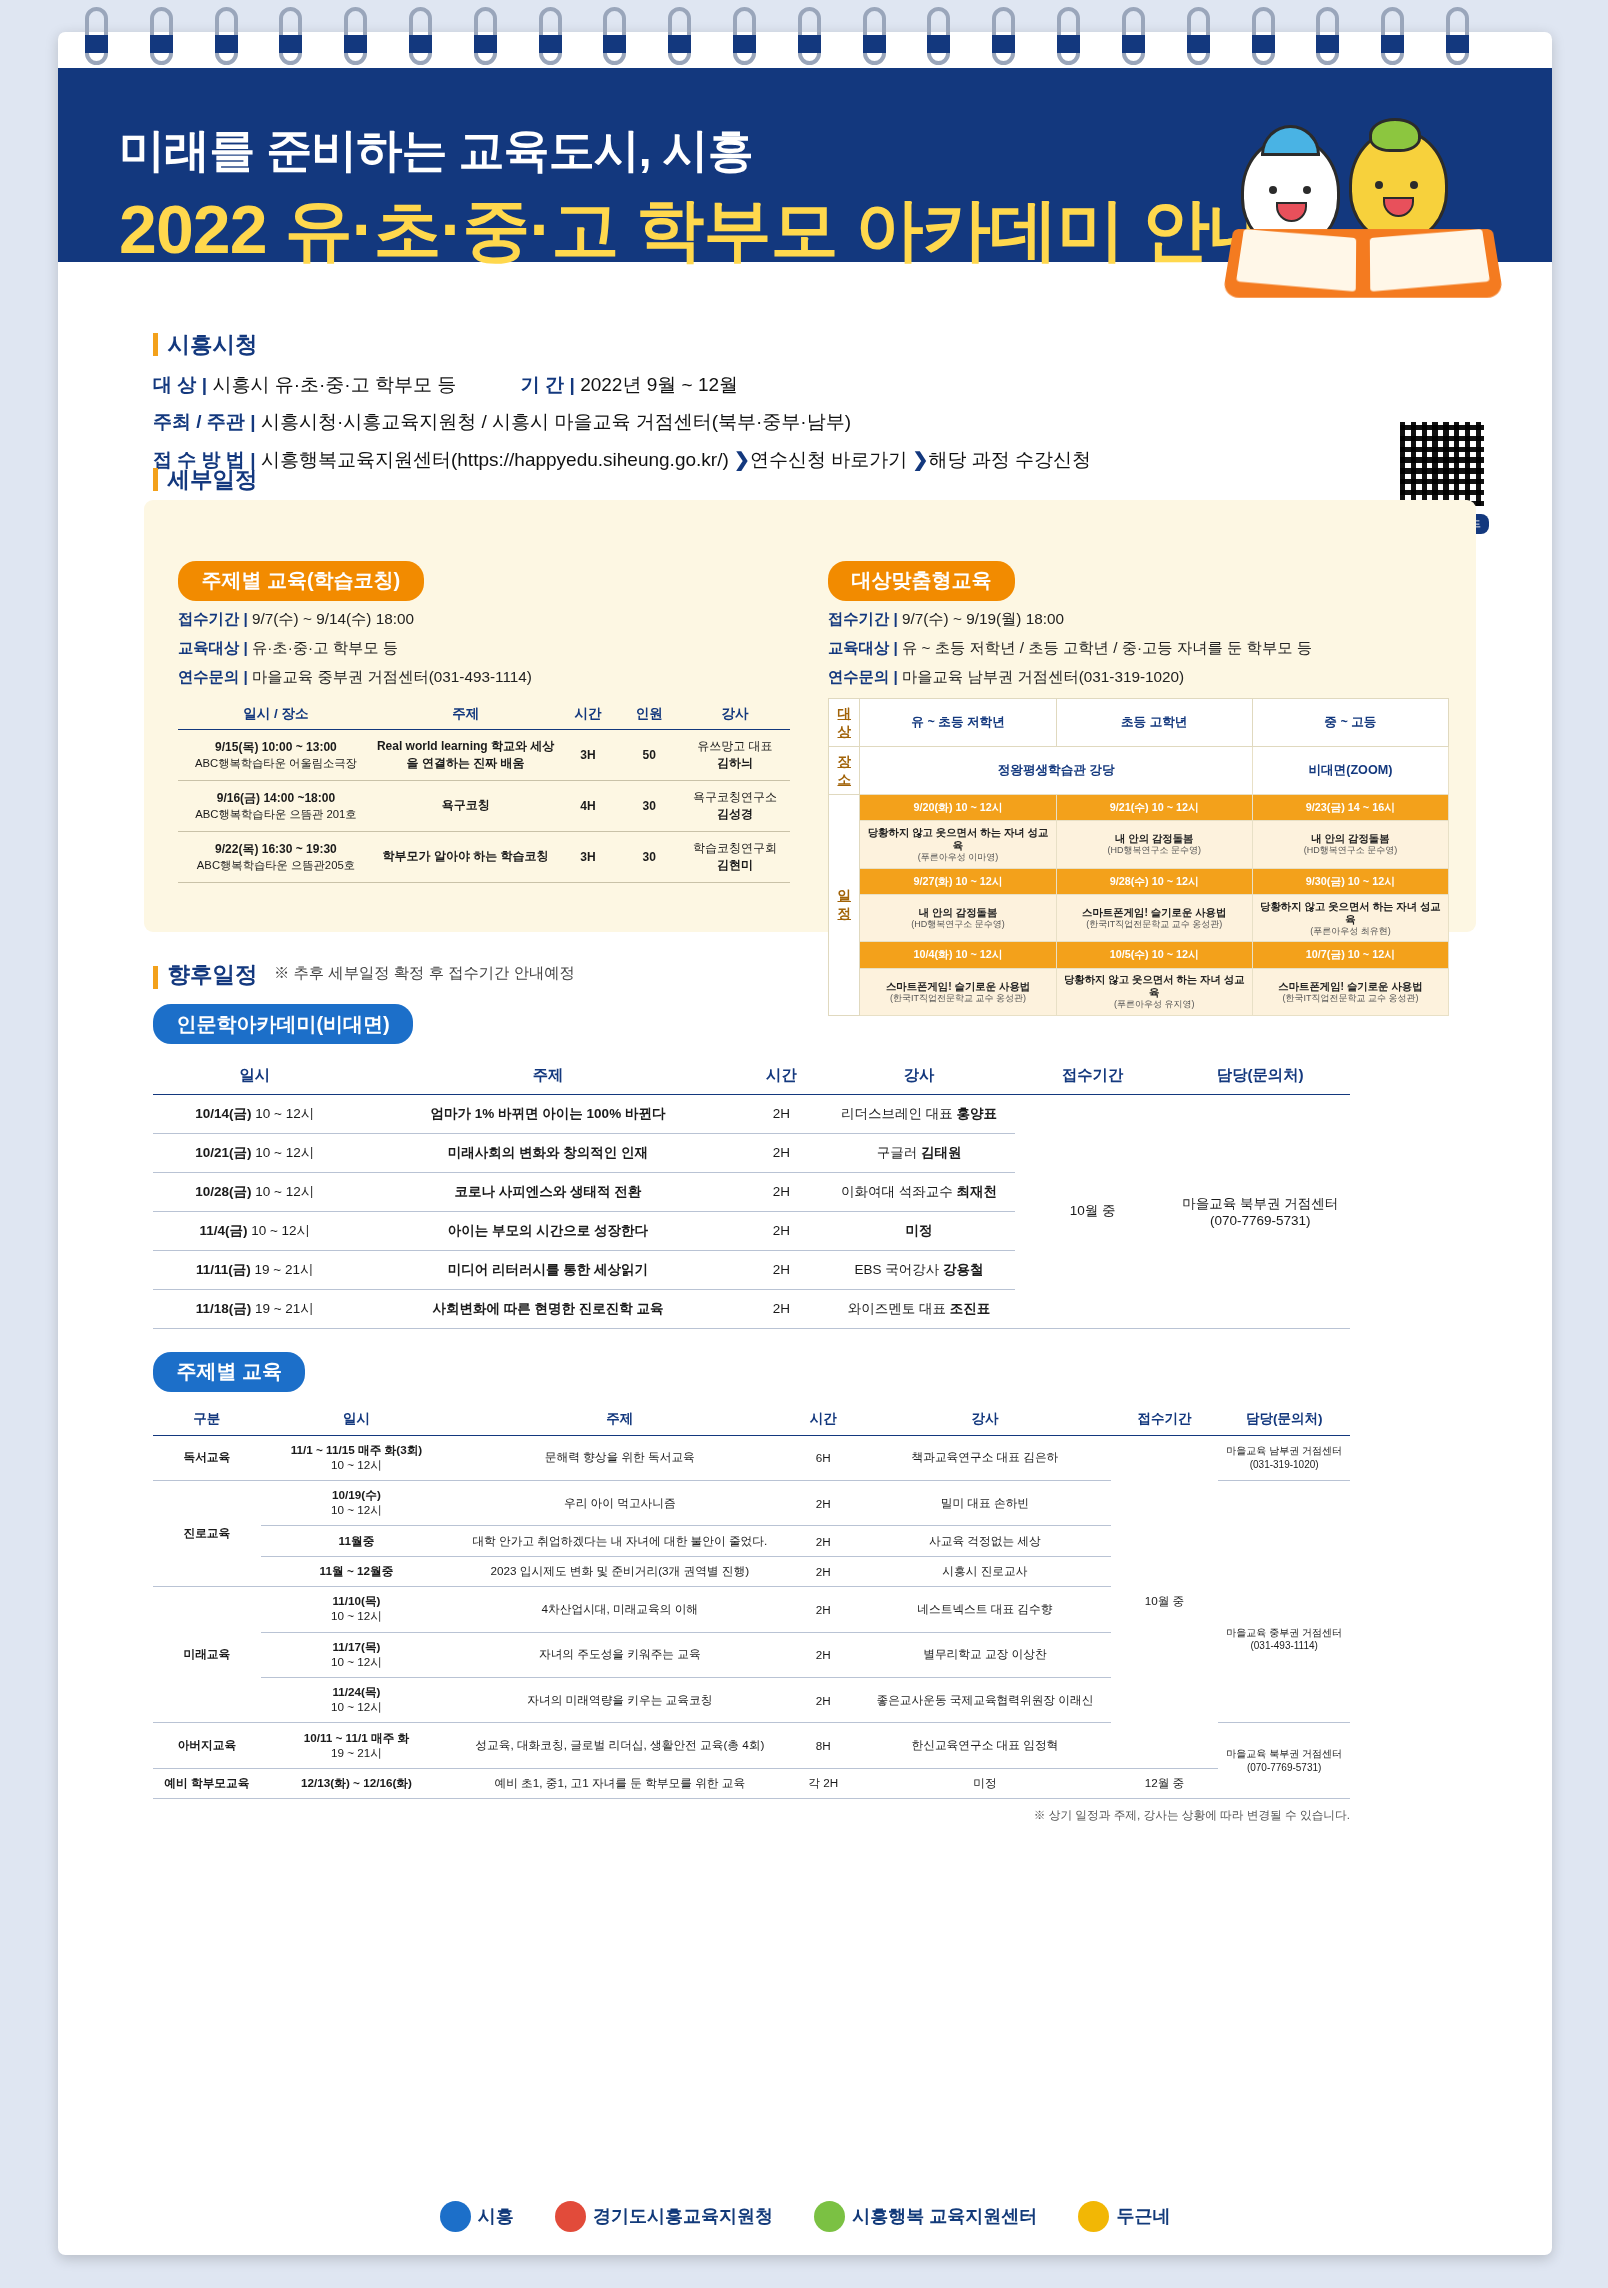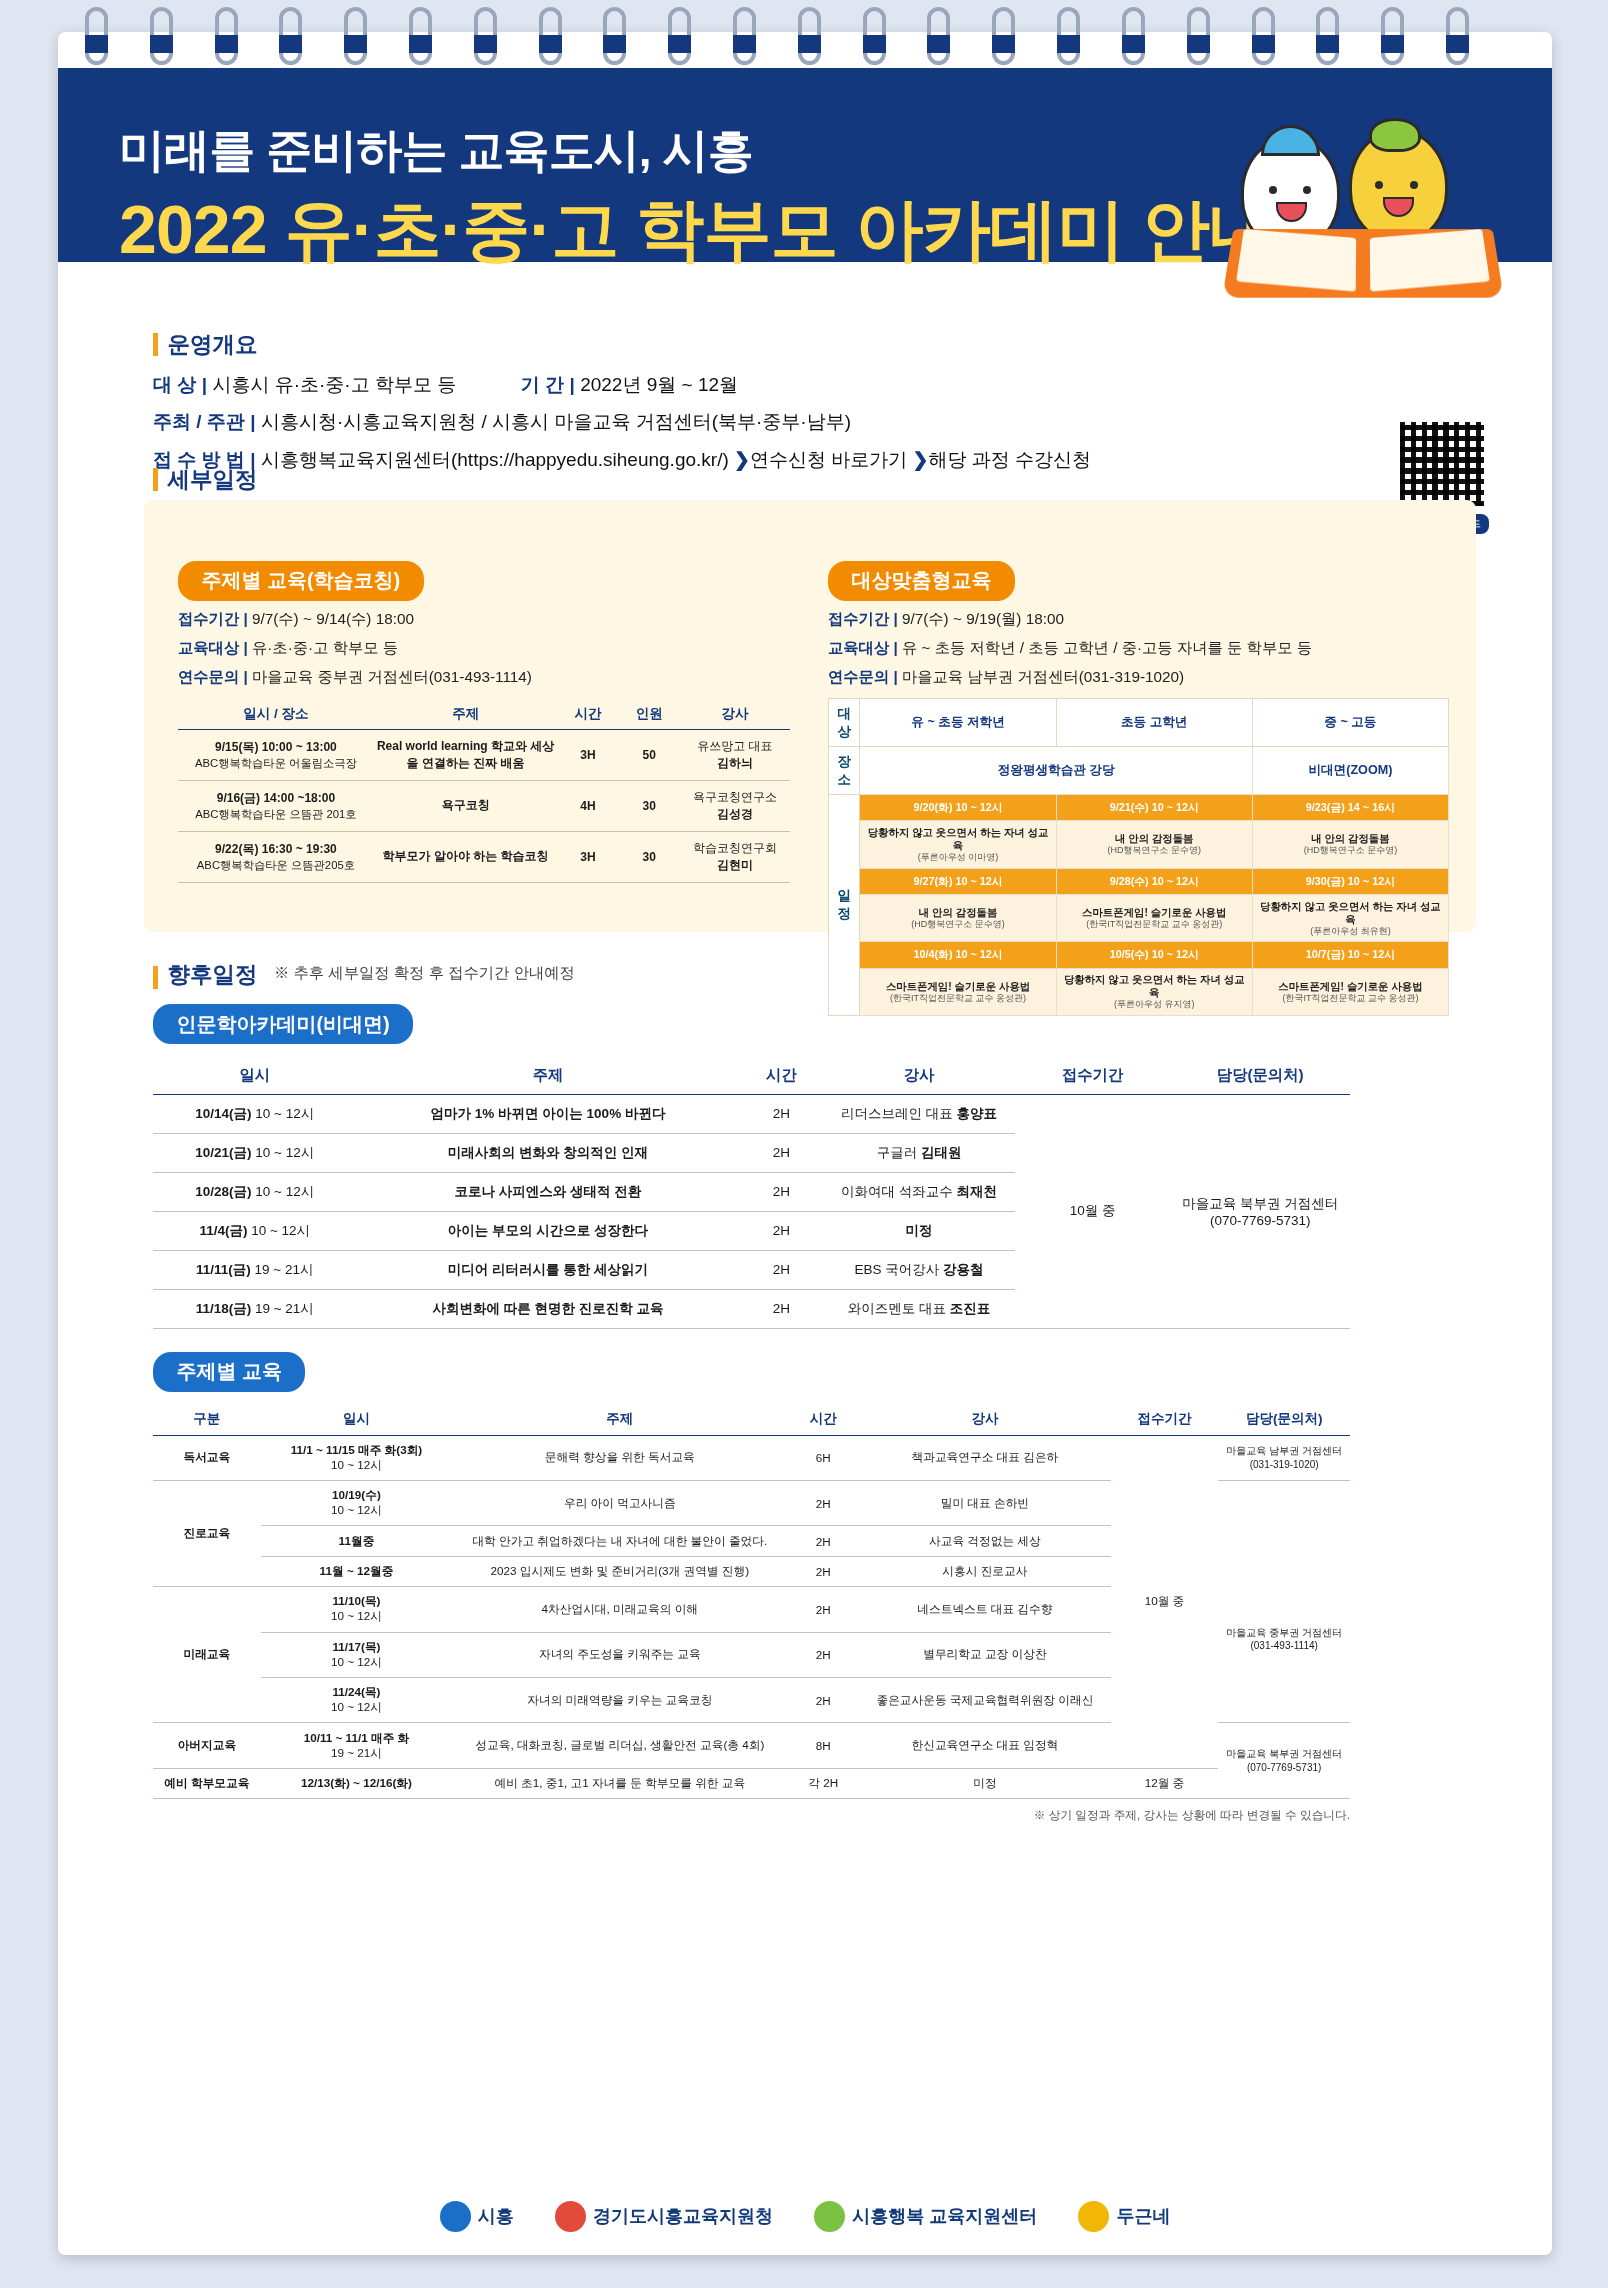--- a/index.html
+++ b/index.html
@@ -104,21 +104,21 @@
   .tbl1 td.strong{ font-weight:bold; }
 
   
   .tbl2{ width:100%; margin-top:10.8px; font-size:10.4px; }
   .tbl2 th{ background:#fff; color:#13387e; font-weight:bold; font-size:12.6px; padding:5.4px 1.8px; border:0.9px solid #e0d9bf;}
   .tbl2 td{ border:0.9px solid #e8e0c6; padding:4.5px 2.7px; text-align:center; vertical-align:middle; line-height:1.25; }
   .tbl2 .hdr-place{ background:#fff; font-weight:bold; font-size:12.6px; color:#13387e; }
   .tbl2 .dt{ background:#f3a11b; color:#fff; font-weight:bold; font-size:10.8px; padding:6px; }
   .tbl2 .cell{ background:#fdf2dd; font-weight:bold; color:#222; }
   .tbl2 .cell small{ display:block; font-weight:normal; color:#555; font-size:9px; }
-  .tbl2 .rowlab{ background:#fff; font-weight:bold; color:#0c4a6e; font-size:13.5px; }
+  .tbl2 .rowlab{ background:#fff; font-weight:bold; color:#a16207; font-size:13.5px;text-decoration:underline; }
 
   
   .future{ position:absolute; left:95px; top:927px; width:1260px; }
   .future .note{ display:inline-block; font-size:15.3px; color:#444; margin-left:12.6px; vertical-align:3.6px; }
 
   .tbl3{ width:1197px; margin-top:12.6px; font-size:13.5px; }
   .tbl3 th{ color:#13387e; font-weight:bold; font-size:15.3px; padding:8px 3.6px; border-bottom:1.8px solid #13387e; }
   .tbl3 td{ border-bottom:0.9px solid #b9c3d4; padding:10px 3.6px; text-align:center; }
   .tbl3 td.sub{ font-weight:bold; }
 
@@ -187,21 +187,21 @@
       <div class="m-book"></div>
     </div>
   </div>
 
   <div class="qr-wrap">
     <div class="qr"></div>
     <div class="qr-lbl">홈페이지 QR코드</div>
   </div>
 
   <div class="overview">
-    <div class="sec-title">운영개요</div>
+    <div class="sec-title">시흥시청</div>
     <div class="ov-row">
       <span class="ov-k">대 상</span><span class="ov-sep">|</span><span>시흥시 유·초·중·고 학부모 등</span>
       <span style="display:inline-block; width:54px;"></span>
       <span class="ov-k">기 간</span><span class="ov-sep">|</span><span>2022년 9월 ~ 12월</span>
     </div>
     <div class="ov-row">
       <span class="ov-k">주최 / 주관</span><span class="ov-sep">|</span><span>시흥시청·시흥교육지원청 / 시흥시 마을교육 거점센터(북부·중부·남부)</span>
     </div>
     <div class="ov-row">
       <span class="ov-k">접 수 방 법</span><span class="ov-sep">|</span><span>시흥행복교육지원센터(https://happyedu.siheung.go.kr/)</span>

